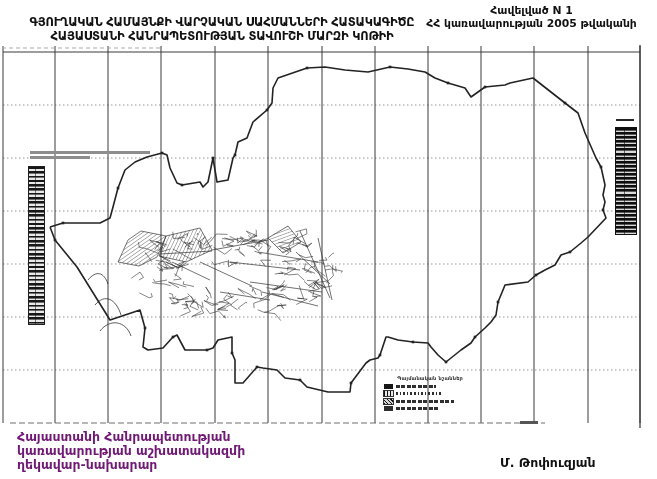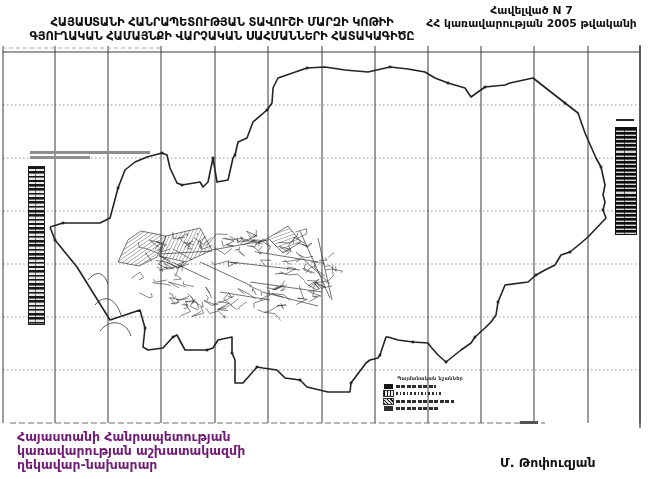--- a/index.html
+++ b/index.html
@@ -51,26 +51,26 @@
   .sig{
     position:absolute;left:500px;top:455px;width:140px;font-weight:bold;font-size:12.5px;color:#111;
   }
 </style>
 </head>
 <body>
 
 <div class="doc">
 
   <div class="title">
+    <div>ԳՅՈՒՂԱԿԱՆ ՀԱՄԱՅՆՔԻ ՎԱՐՉԱԿԱՆ ՍԱՀՄԱՆՆԵՐԻ ՀԱՏԱԿԱԳԻԾԸ</div>
     <div>ՀԱՅԱՍՏԱՆԻ ՀԱՆՐԱՊԵՏՈՒԹՅԱՆ ՏԱՎՈՒՇԻ ՄԱՐԶԻ ԿՈԹԻԻ</div>
-    <div>ԳՅՈՒՂԱԿԱՆ ՀԱՄԱՅՆՔԻ ՎԱՐՉԱԿԱՆ ՍԱՀՄԱՆՆԵՐԻ ՀԱՏԱԿԱԳԻԾԸ</div>
   </div>
 
   <div class="appendix">
-    <div>Հավելված N 7</div>
+    <div>Հավելված N 1</div>
     <div>ՀՀ կառավարության 2005 թվականի</div>
   </div>
 
   <svg id="map-svg" width="657" height="479" viewBox="0 0 657 479">
       <defs>
         <pattern id="h0" width="3.2" height="3.2" patternUnits="userSpaceOnUse" patternTransform="rotate(55)">
           <line x1="0" y1="0" x2="0" y2="3.2" stroke="#2f2f2f" stroke-width="0.7"></line>
         </pattern>
         <pattern id="h1" width="3.2" height="3.2" patternUnits="userSpaceOnUse" patternTransform="rotate(25)">
           <line x1="0" y1="0" x2="0" y2="3.2" stroke="#2f2f2f" stroke-width="0.7"></line>

